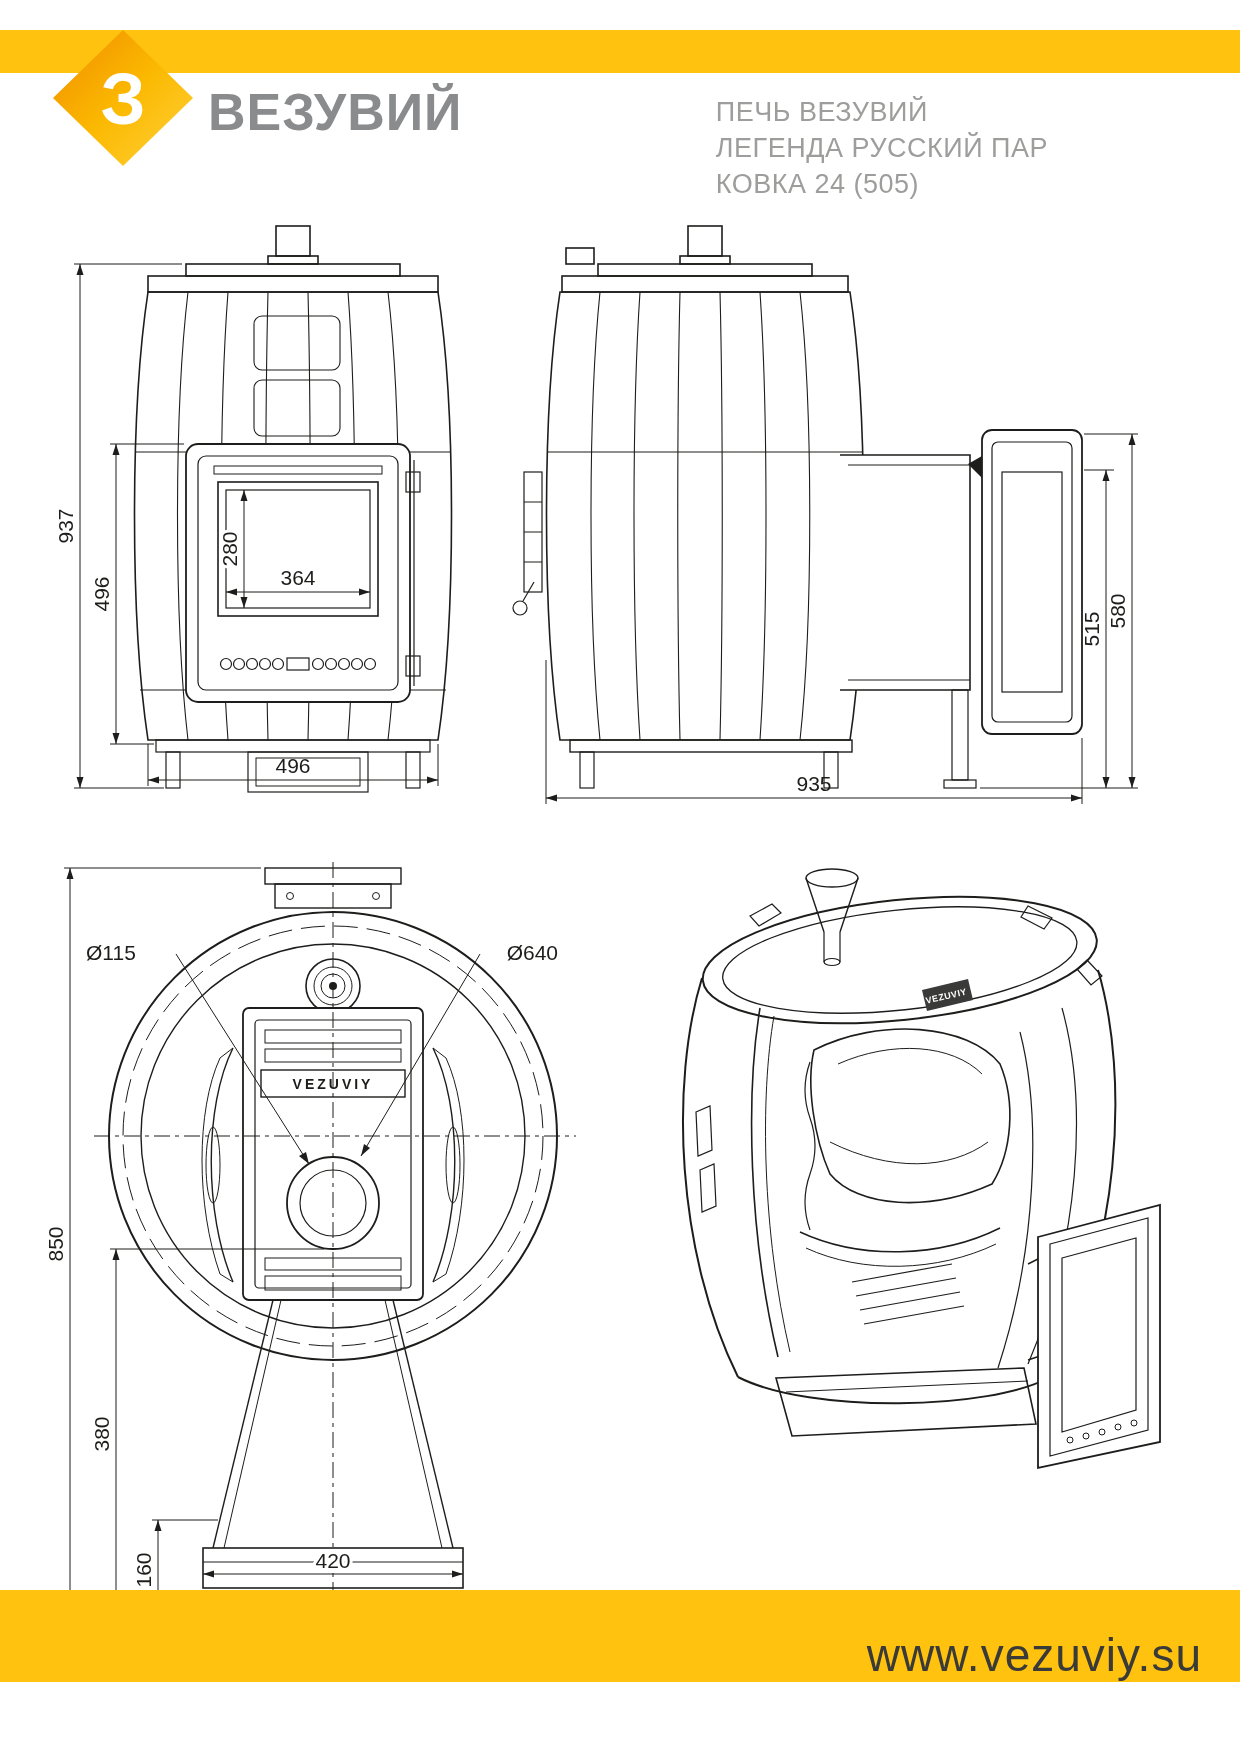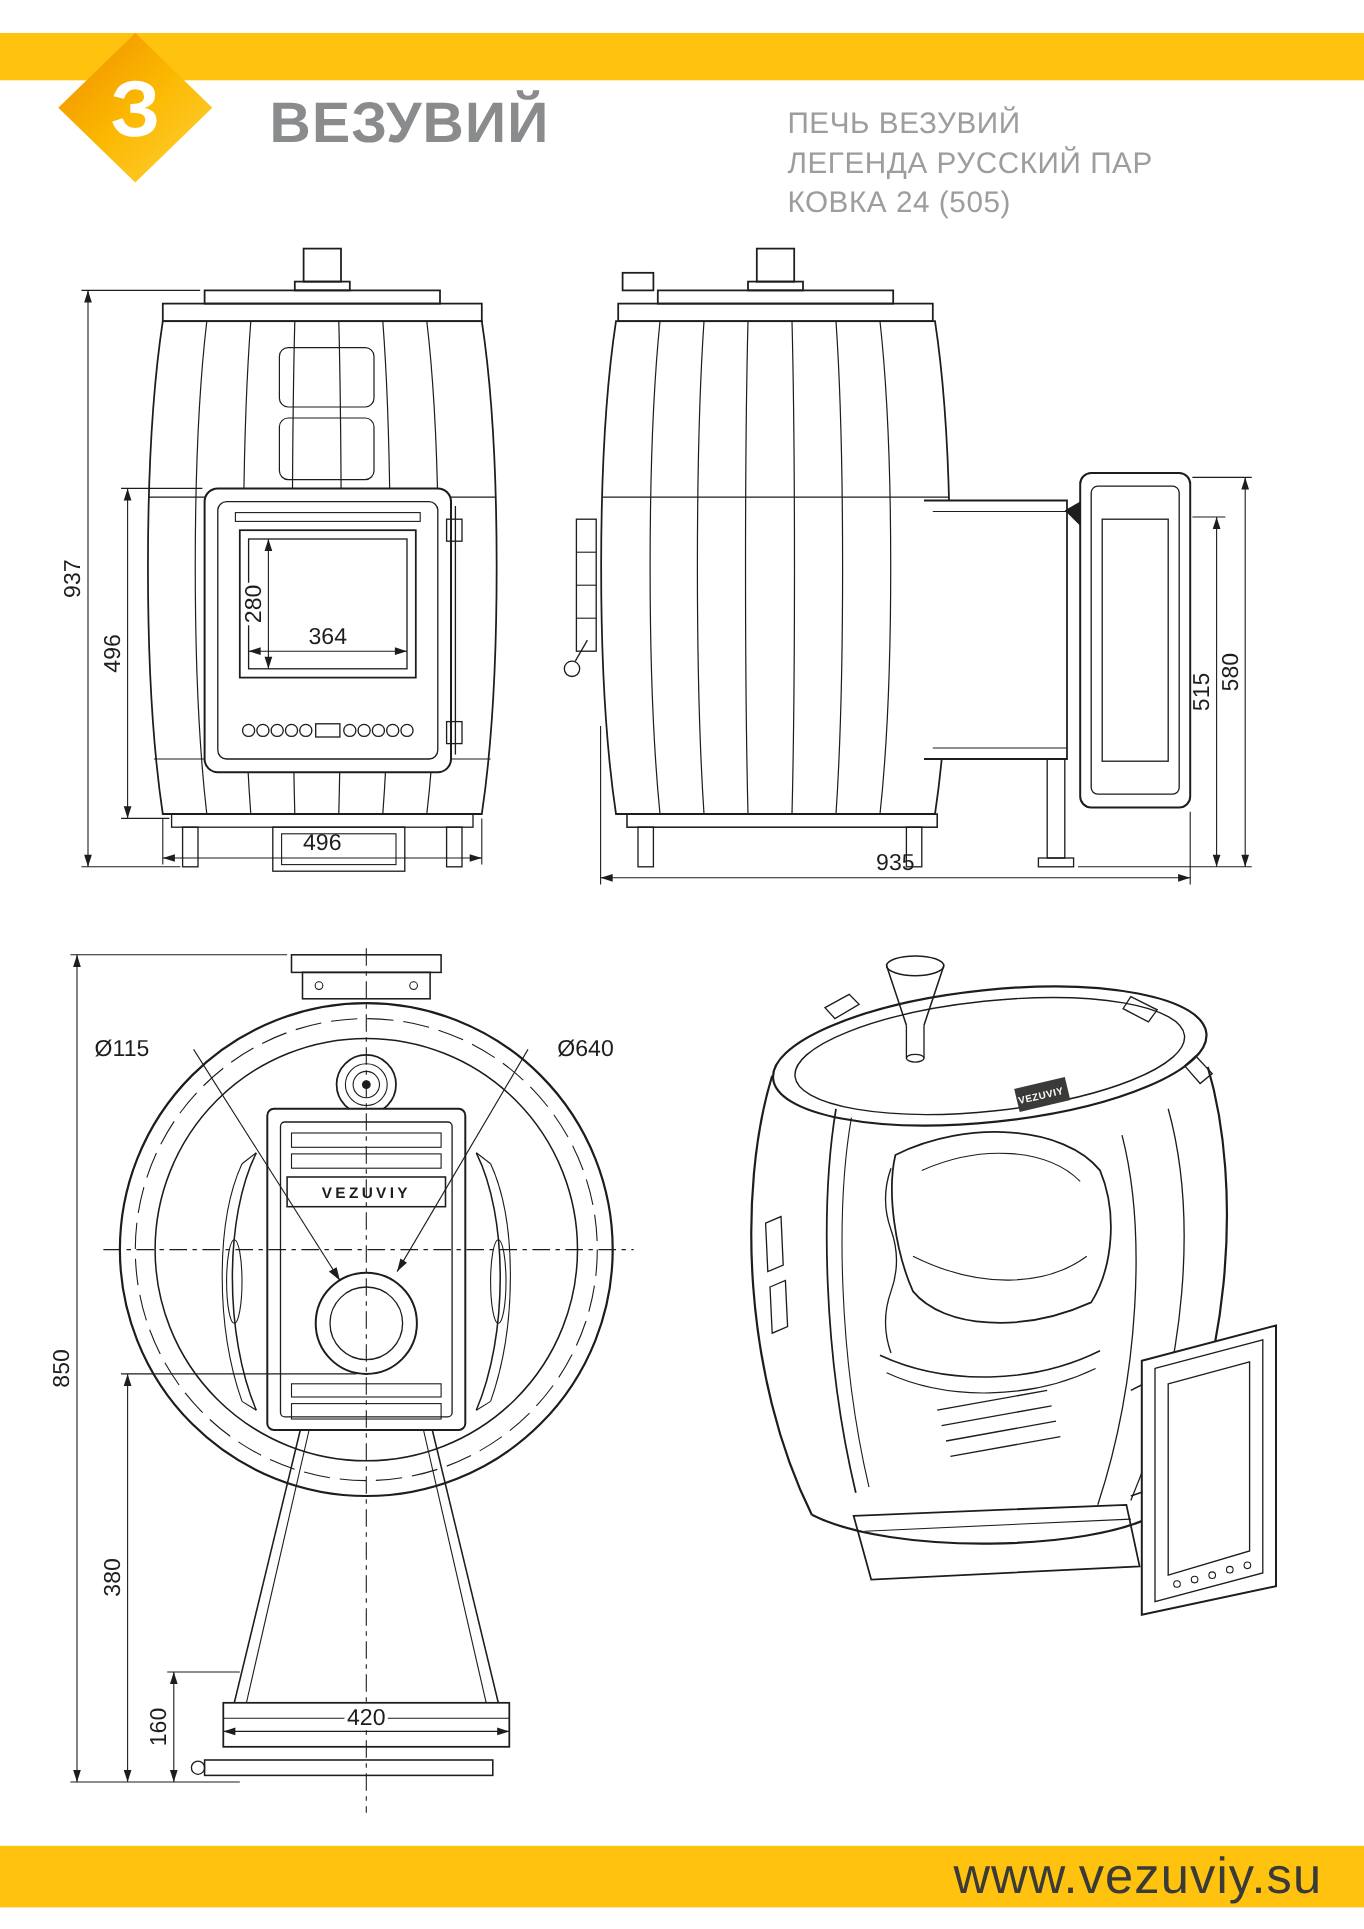--- a/index.html
+++ b/index.html
@@ -1,27 +1,27 @@
 <!DOCTYPE html>
 <html><head>
 <meta charset="utf-8">
 <style>
   html,body{margin:0;padding:0;}
   body{background:#d9d9d9;font-family:"Liberation Sans",sans-serif;}
   .page{position:relative;width:1240px;height:1754px;background:#ffffff;margin:0 auto;overflow:hidden;}
   .topbar{position:absolute;left:0;top:30px;width:1240px;height:43px;background:#FFC20E;}
   .logo-mark{position:absolute;left:48px;top:28px;width:150px;height:140px;}
-  .brand-wordmark{position:absolute;left:208px;top:82px;font-size:52px;font-weight:bold;color:#8A8B8D;letter-spacing:1px;margin-left:37px;}
+  .brand-wordmark{position:absolute;left:208px;top:82px;font-size:52px;font-weight:bold;color:#8A8B8D;letter-spacing:1px;}
   .title-block{position:absolute;top:94px;right:192px;font-size:27px;line-height:36px;color:#9D9D9C;letter-spacing:0.5px;}
   .view{position:absolute;}
   svg text{font-family:"Liberation Sans",sans-serif;}
   .dim{font-size:21px;fill:#1D1D1B;}
   .bg{paint-order:stroke;stroke:#ffffff;stroke-width:6px;}
   .plate-text{font-size:14px;font-weight:bold;letter-spacing:3px;fill:#1D1D1B;}
-  .footer-bar{position:absolute;left:0;top:1678px;width:1240px;height:56px;background:#FFC20E;display:flex;align-items:flex-start;justify-content:flex-end;}
+  .footer-bar{position:absolute;left:0;top:1590px;width:1240px;height:92px;background:#FFC20E;display:flex;align-items:flex-end;justify-content:flex-end;}
   .footer-url{font-size:46px;color:#3A3A39;padding-right:38px;letter-spacing:1px;}
 </style>
 </head>
 <body>
 
 <div class="page">
 
   <div class="topbar" style="background: rgb(255, 194, 14);"></div>
 
   <svg class="logo-mark" viewBox="0 0 150 140">

